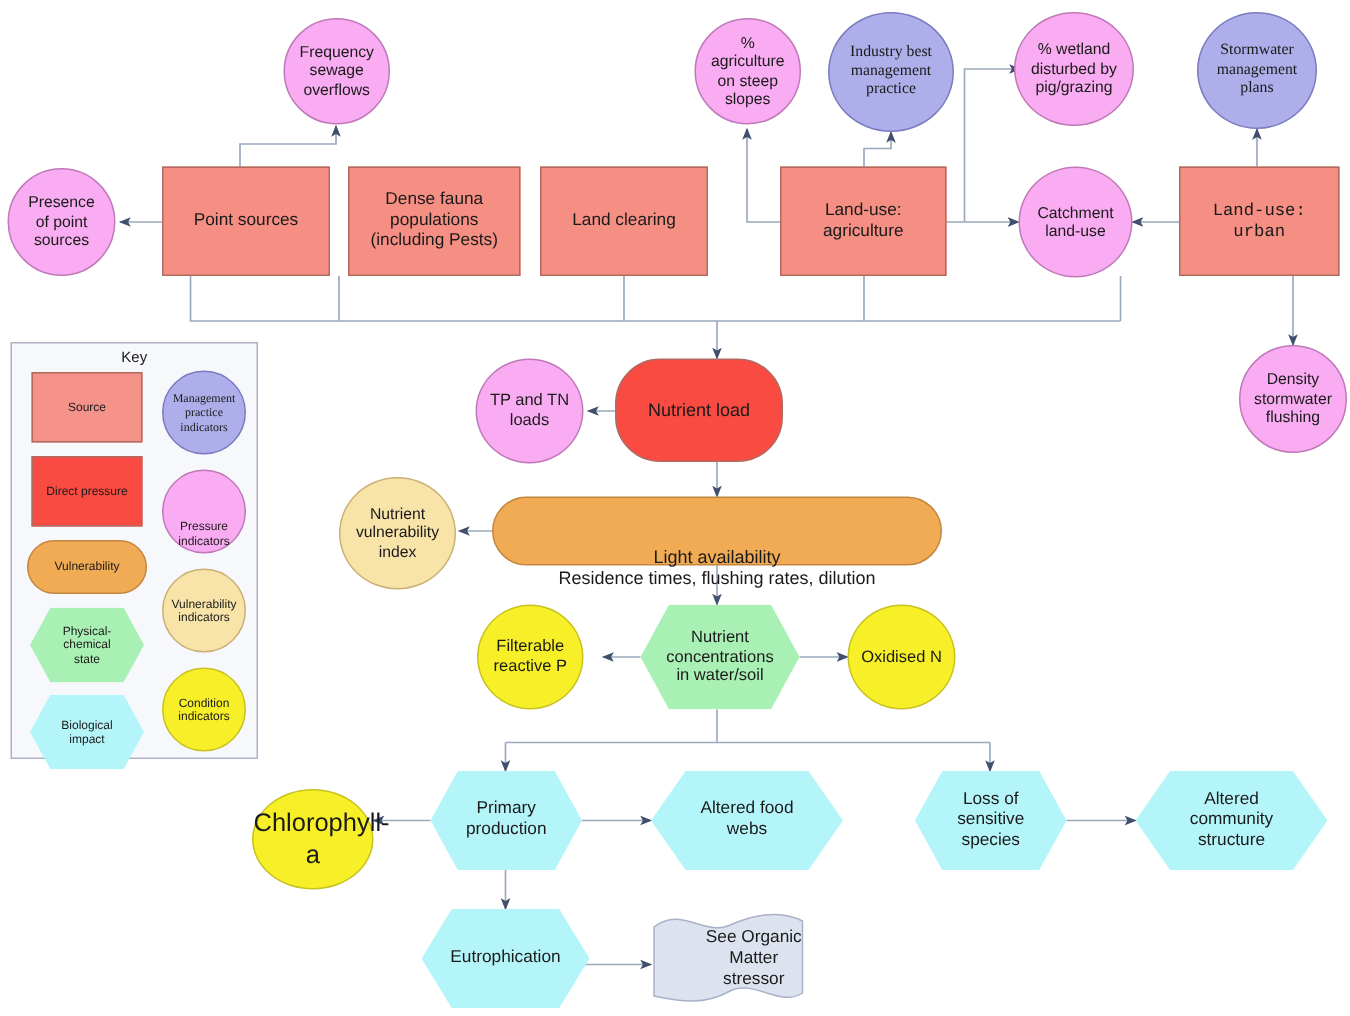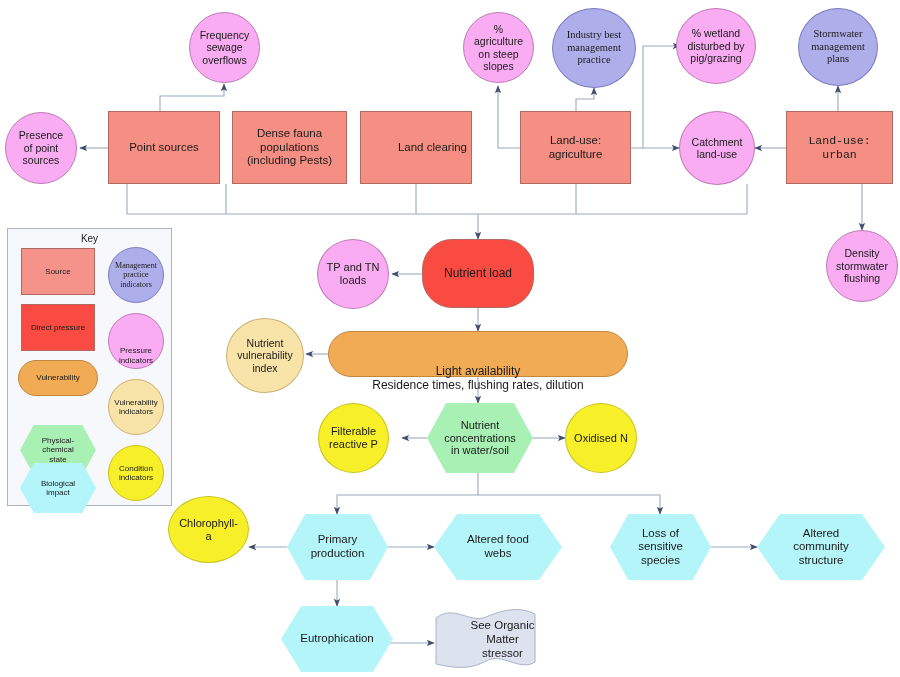--- a/index.html
+++ b/index.html
@@ -155,21 +155,21 @@
     <span style="white-space:pre-line;">Point sources</span>
   </div>
 
   <div class="node rect src" style="left:232px;top:111px;width:115px;height:73px;font-size:11.5px;">
     <span style="white-space:pre-line;">Dense fauna
 populations
 (including Pests)</span>
   </div>
 
   <div class="node rect src" style="left:360px;top:111px;width:112px;height:73px;font-size:11.5px;">
-    <span style="white-space:pre-line;text-align:right;">Land clearing</span>
+    <span style="white-space:pre-line;">Land clearing</span>
   </div>
 
   <div class="node rect src" style="left:520px;top:111px;width:111px;height:73px;font-size:11.5px;">
     <span style="white-space:pre-line;">Land-use:
 agriculture</span>
   </div>
 
   <div class="node circle c-pressure" style="left:679px;top:111px;width:76px;height:74px;font-size:10.5px;">
     <span style="white-space:pre-line;">Catchment
 land-use</span>
@@ -183,21 +183,21 @@
     <span style="white-space:pre-line;">Density
 stormwater
 flushing</span>
   </div>
 
   <div class="node circle c-pressure" style="left:317px;top:239px;width:72px;height:70px;font-size:11px;">
     <span style="white-space:pre-line;">TP and TN
 loads</span>
   </div>
 
-  <div class="node rect pressure-rect" style="left:422px;top:239px;width:112px;height:69px;font-size:12px;border-radius:30px;">
+  <div class="node rect pressure-rect" style="left:410px;top:239px;width:112px;height:69px;font-size:12px;border-radius:30px;">
     <span style="white-space:pre-line;">Nutrient load</span>
   </div>
 
   <div class="node circle c-vuln" style="left:226px;top:318px;width:78px;height:75px;font-size:10.5px;">
     <span style="white-space:pre-line;">Nutrient
 vulnerability
 index</span>
   </div>
 
   <div class="node vuln" style="left:328px;top:331px;width:300px;height:46px;font-size:12px;">
@@ -213,21 +213,21 @@
   <div class="node hex hex-chem" style="left:427px;top:403px;width:106px;height:70px;font-size:11px;">
     <span style="white-space:pre-line;">Nutrient
 concentrations
 in water/soil</span>
   </div>
 
   <div class="node circle c-cond" style="left:565px;top:403px;width:72px;height:70px;font-size:11px;">
     <span style="white-space:pre-line;">Oxidised N</span>
   </div>
 
-  <div class="node circle c-cond" style="left:168px;top:496px;width:81px;height:67px;font-size:11px;">
+  <div class="node circle c-cond" style="left:168px;top:526px;width:81px;height:67px;font-size:17px;">
     <span style="white-space:pre-line;">Chlorophyll-
 a</span>
   </div>
 
   <div class="node hex hex-bio" style="left:287px;top:514px;width:101px;height:66px;font-size:11.5px;">
     <span style="white-space:pre-line;">Primary
 production</span>
   </div>
 
   <div class="node hex hex-bio" style="left:434px;top:514px;width:128px;height:66px;font-size:11.5px;">
@@ -270,21 +270,21 @@
     </div>
 
     <div class="node rect" style="left:13px;top:75px;width:74px;height:47px;background:#FA4B42;">
       <span style="white-space:pre-line;">Direct pressure</span>
     </div>
 
     <div class="node vuln" style="left:10px;top:131px;width:80px;height:36px;">
       <span style="white-space:pre-line;">Vulnerability</span>
     </div>
 
-    <div class="node hex hex-chem" style="left:12px;top:176px;width:76px;height:50px;margin-top:20px;">
+    <div class="node hex hex-chem" style="left:12px;top:176px;width:76px;height:50px;">
       <span style="white-space:pre-line;">Physical-
 chemical
 state</span>
     </div>
 
     <div class="node hex hex-bio" style="left:12px;top:234px;width:76px;height:50px;">
       <span style="white-space:pre-line;">Biological
 impact</span>
     </div>
 

